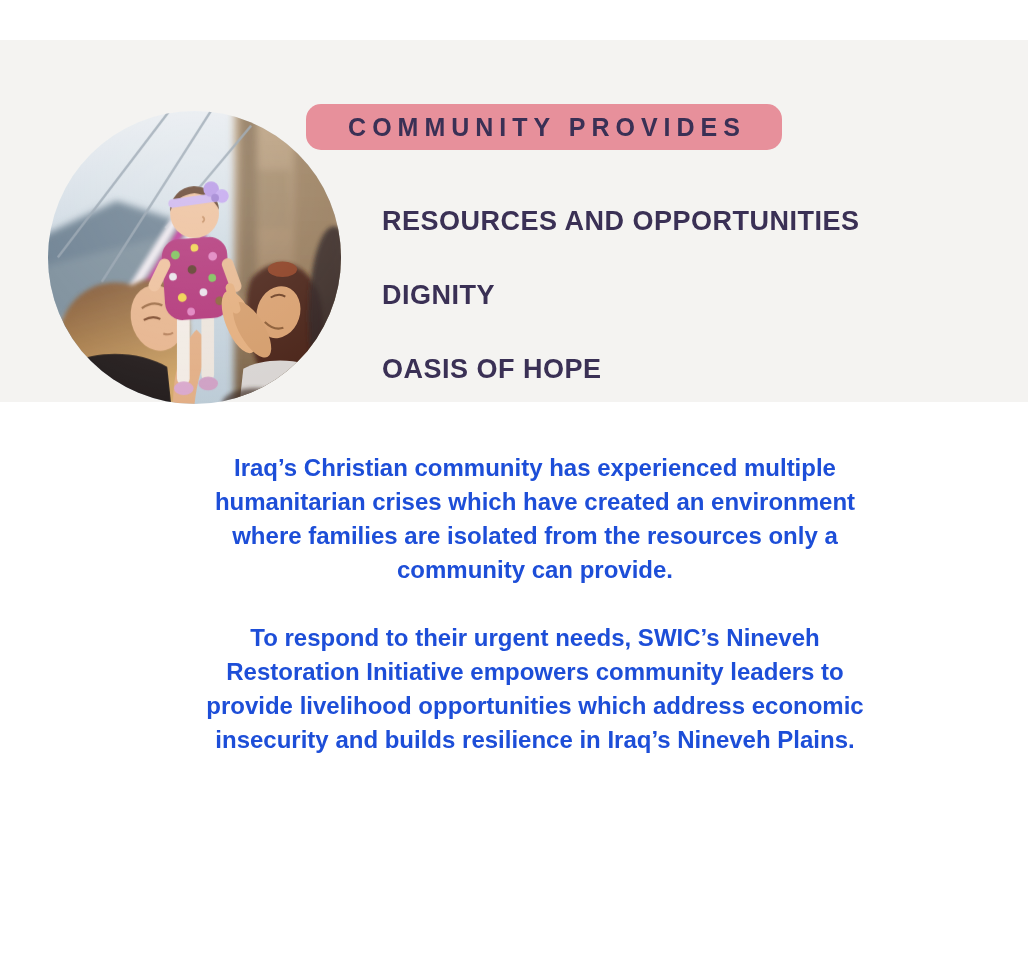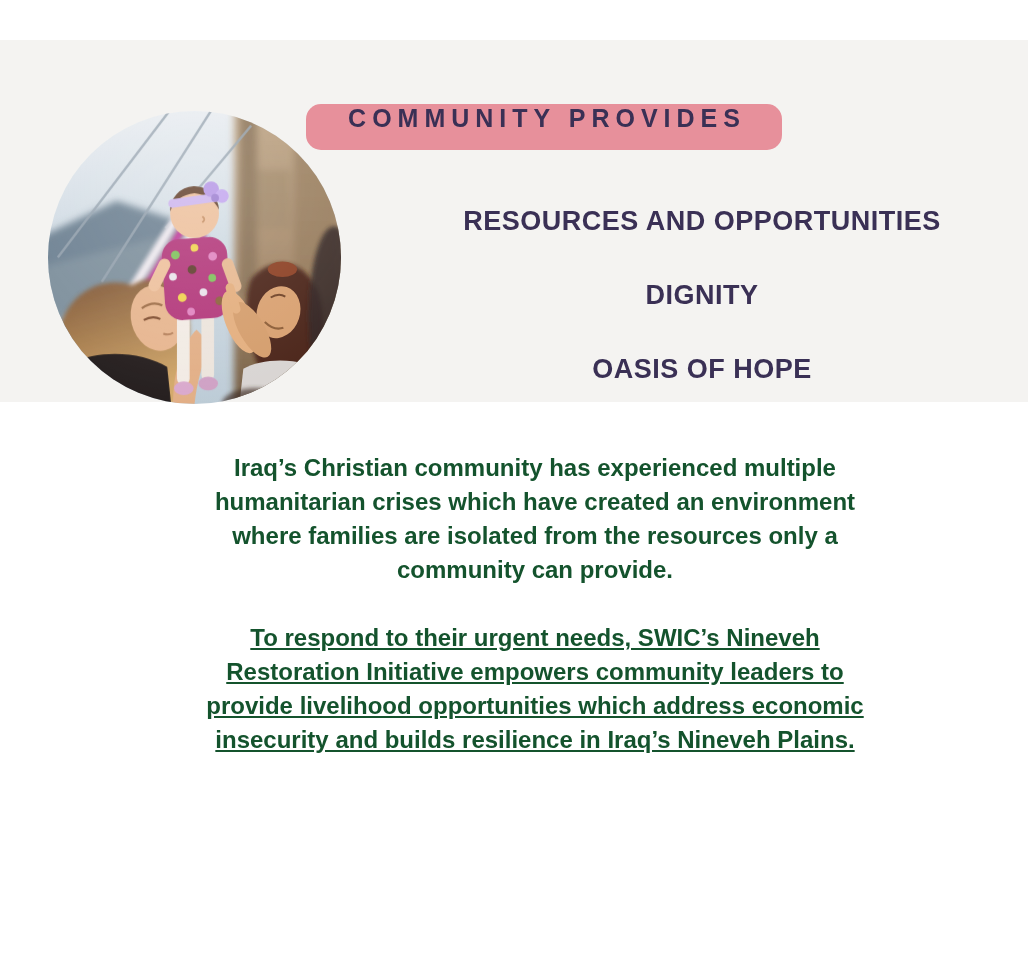--- a/index.html
+++ b/index.html
@@ -30,65 +30,64 @@
   }
   .photo-circle svg { display: block; width: 100%; height: 100%; }
 
   
   .badge-pill {
     position: absolute;
     left: 306px; top: 64px;
     width: 476px; height: 46px;
     background: #e7909b;
     border-radius: 15px;
-    display: flex; justify-content: center;
+    display: flex; align-items: center; justify-content: center;
   }
   .badge-pill span {
     color: #3a3055;
     font-size: 25px;
     font-weight: bold;
     letter-spacing: 6px;
     white-space: nowrap;
     padding-left: 6px; 
   }
 
   
   .headline-stack {
     position: absolute;
-    left: 390px; top: 166px;
+    left: 382px; top: 166px;
     width: 624px;
-    text-align: center;
   }
   .headline {
     color: #3a3055;
     font-size: 27px;
     line-height: 30px;
     font-weight: bold;
     letter-spacing: 0.5px;
     margin: 0 0 44px 0;
     white-space: nowrap;
   }
   .headline:last-child { margin-bottom: 0; }
 
   
   .body-copy {
     position: absolute;
     left: 175px; top: 451px;
     width: 720px;
     text-align: center;
   }
   .body-paragraph {
-    color: #14532d;
+    color: #1d4ed8;
     font-size: 24px;
     line-height: 34px;
     font-weight: bold;
     margin: 0 0 34px 0;
     white-space: pre-line;
   }
-  .body-paragraph:last-child { margin-bottom: 12px; text-decoration: underline; }
+  .body-paragraph:last-child { margin-bottom: 12px; }
 </style>
 </head>
 <body>
 
 <div class="page">
 
   <div class="hero-band">
 
     <div class="photo-circle" role="img" aria-label="Two women outdoors lifting up a smiling baby girl who wears a purple bow headband and a colorful floral romper">
       <svg viewBox="0 0 300 300" preserveAspectRatio="none">

